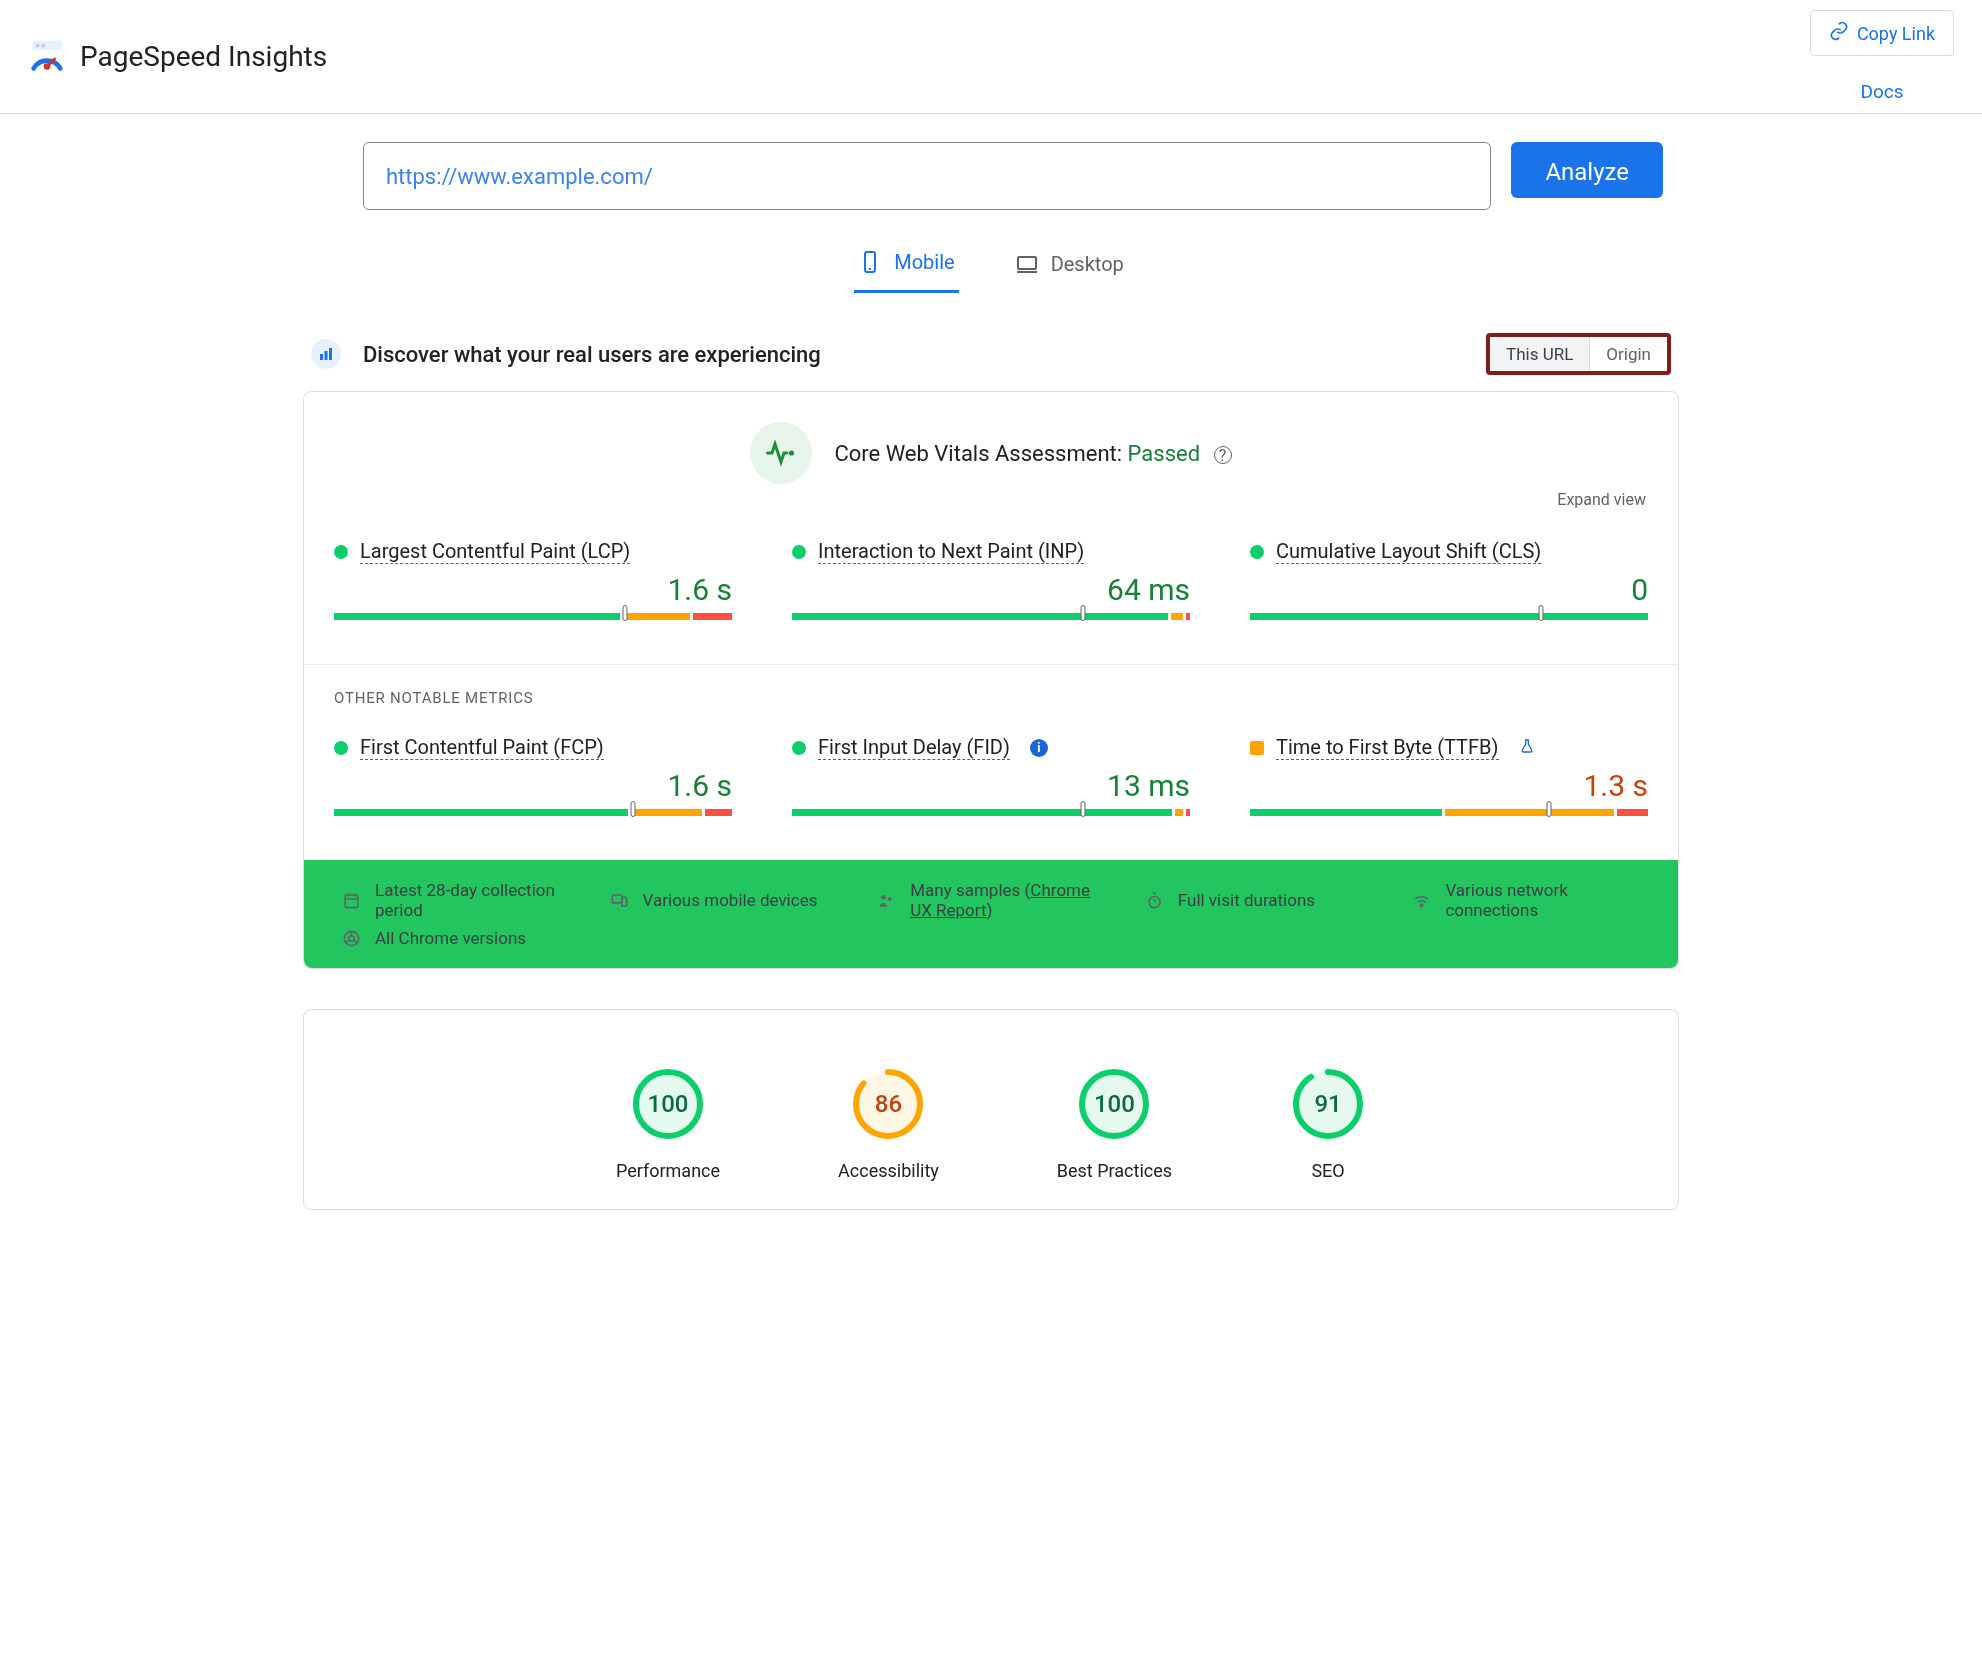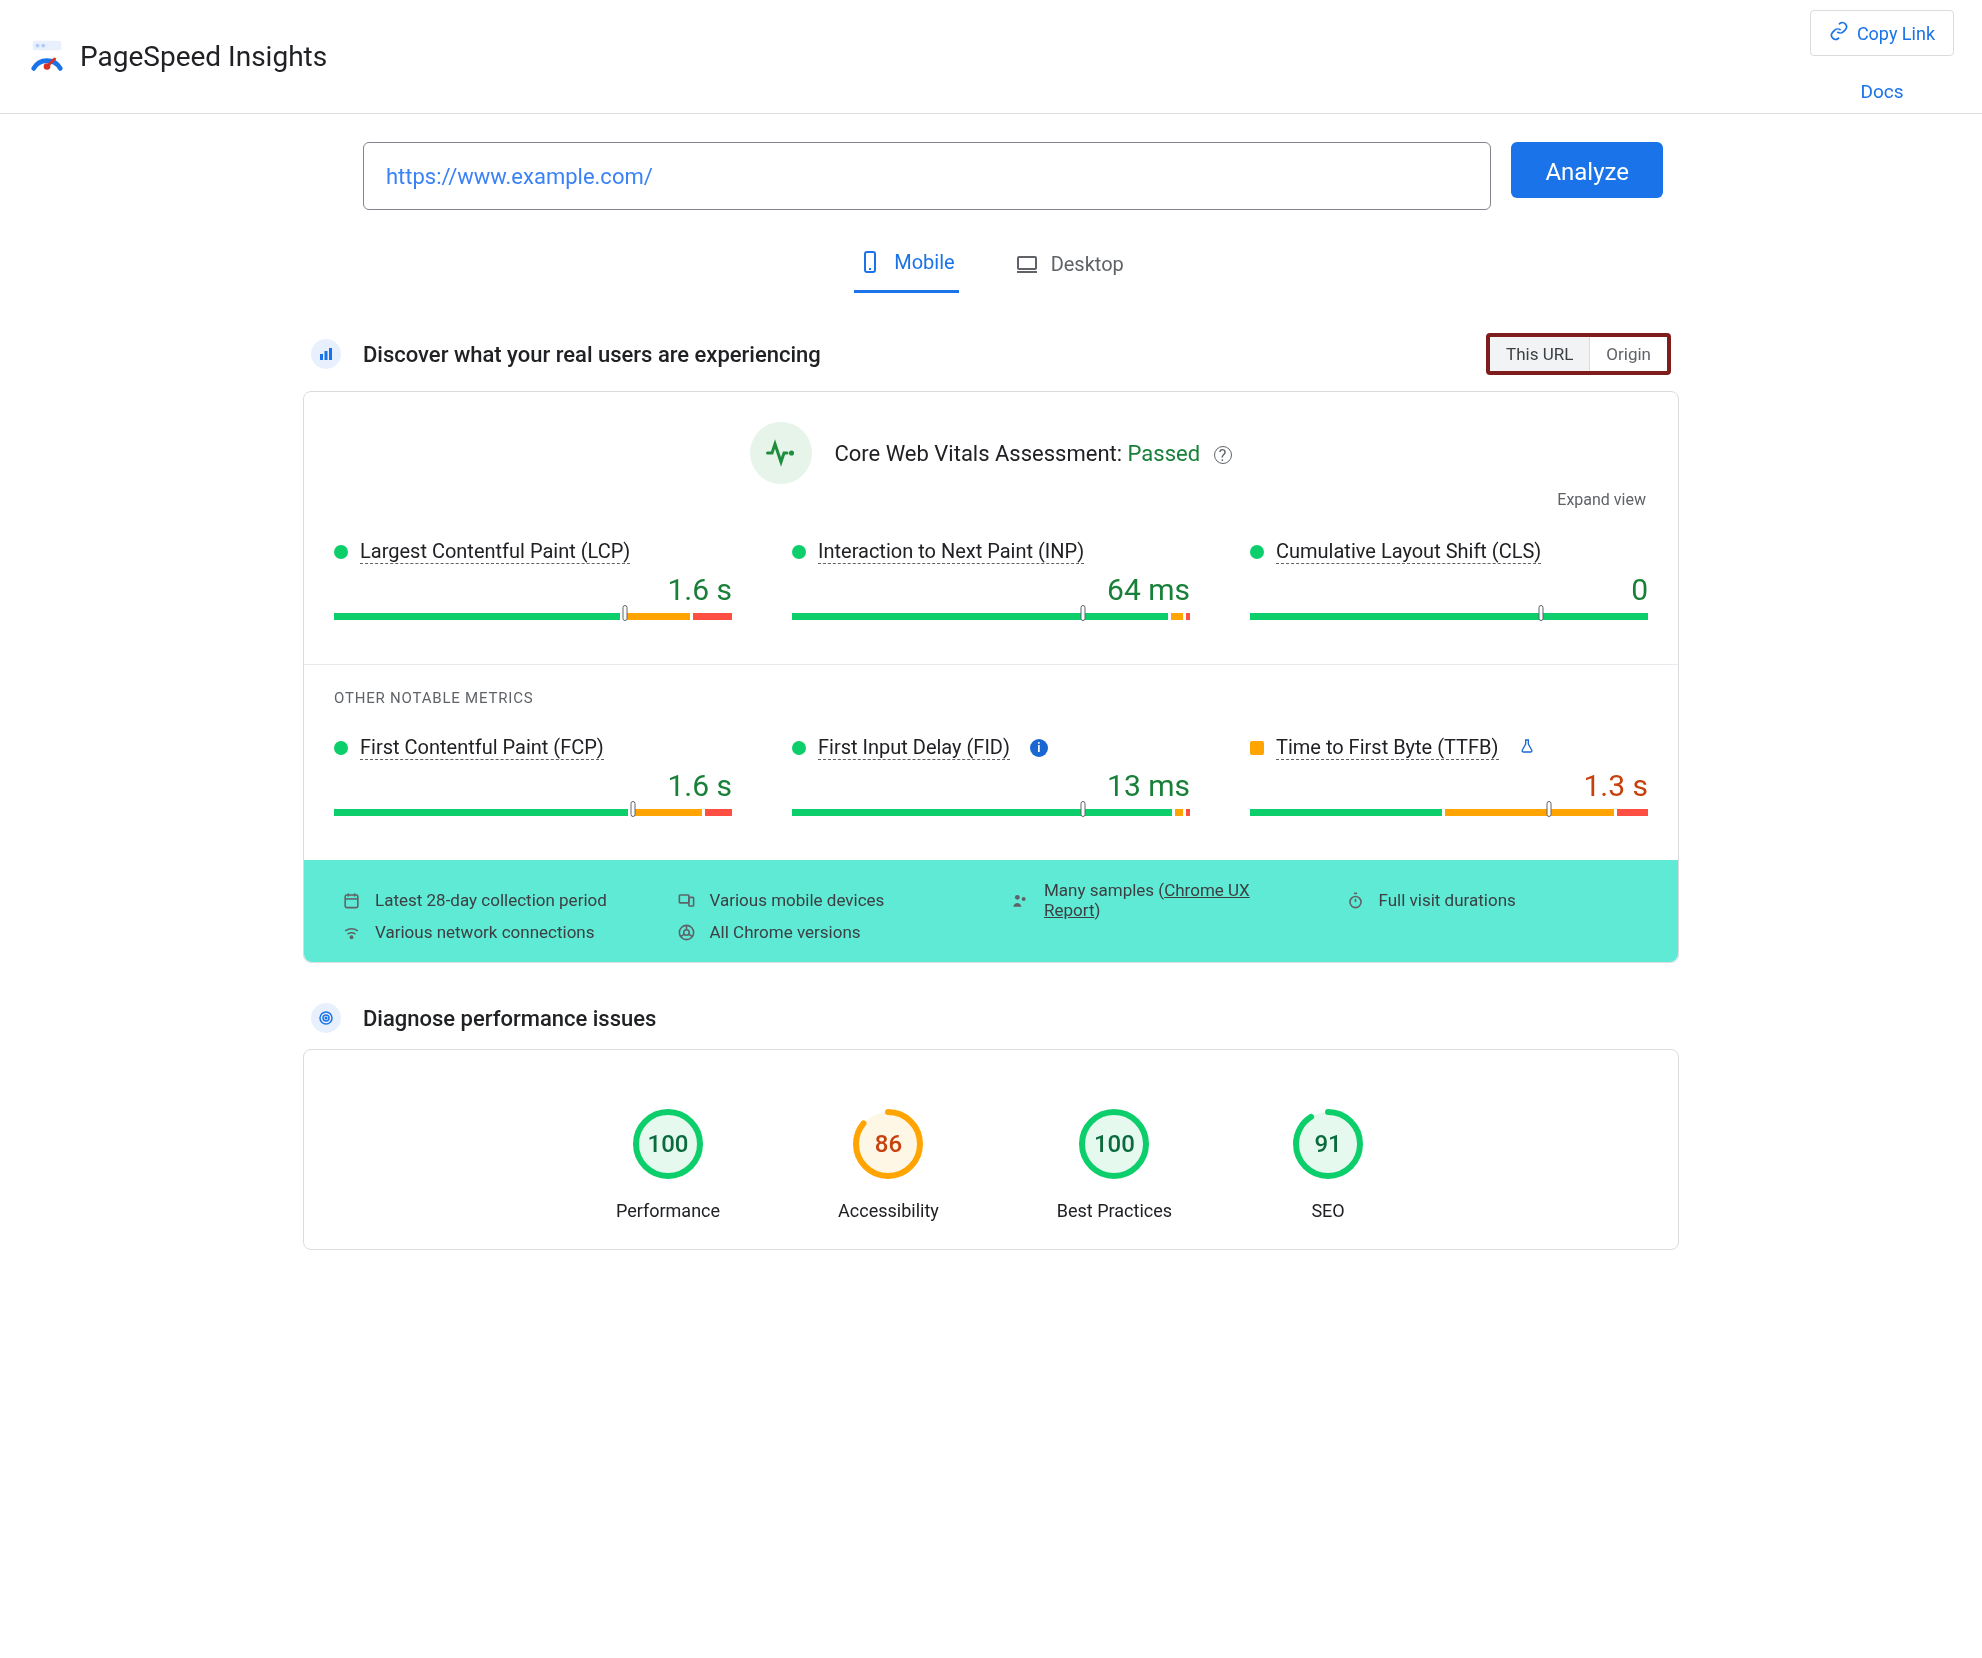--- a/index.html
+++ b/index.html
@@ -49,21 +49,21 @@
   .metric-value.good { color: #188038; }
   .metric-value.avg { color: #c7410d; }
   .bar { height: 7px; width: 100%; display: flex; gap: 3px; position: relative; }
   .seg { height: 100%; border-radius: 0; }
   .seg.g { background: #0cce6b; }
   .seg.o { background: #ffa400; }
   .seg.r { background: #ff4e42; }
   .marker { position: absolute; top: -8px; width: 5px; height: 16px; background: #fff; border: 1px solid #5f6368; border-radius: 3px; transform: translateX(-50%); }
   .divider { height: 1px; background: #e8eaed; margin: 44px -30px 24px; }
   .subhead { font-size: 15px; letter-spacing: 0.8px; color: #5f6368; margin-bottom: 28px; }
-  .footer-grid { background: #5eead4; margin: 44px -30px 0; padding: 20px 38px; display: grid; grid-template-columns: repeat(4, 1fr); gap: 2px 40px; border-bottom-left-radius: 8px; border-bottom-right-radius: 8px; }
+  .footer-grid { background: #22c55e; margin: 44px -30px 0; padding: 20px 38px; display: grid; grid-template-columns: repeat(5, 1fr); gap: 8px 40px; border-bottom-left-radius: 8px; border-bottom-right-radius: 8px; }
   .footer-item { display: flex; align-items: center; gap: 14px; color: #3c4043; font-size: 17px; }
   .footer-item svg { width:19px; height:19px; flex-shrink:0; }
   .footer-item a { color: #3c4043; text-decoration: underline; }
   .diag-grid { display: flex; justify-content: center; gap: 118px; padding: 26px 0 8px; }
   .gauge { display: flex; flex-direction: column; align-items: center; gap: 18px; }
   .gauge-circle { width: 76px; height: 76px; position: relative; }
   .gauge-circle svg { transform: rotate(-90deg); }
   .gauge-num { position: absolute; inset: 0; display: flex; align-items: center; justify-content: center; font-size: 24px; font-weight: 500; font-family: "Google Sans", Roboto, Arial, sans-serif; }
   .gauge-label { font-size: 18px; color: #202124; }
   .card-diag { padding-bottom: 20px !important; }
@@ -294,30 +294,20 @@
             <circle cx="12" cy="12" r="3.5"></circle>
             <line x1="12" y1="3" x2="12" y2="8.5"></line>
             <line x1="4.5" y1="17" x2="9.5" y2="14"></line>
             <line x1="19.5" y1="17" x2="14.5" y2="14"></line>
           </svg>
         <span>All Chrome versions</span>
       </div>
     </div>
   </div>
 
-  <div class="section-header">
-    <div class="section-icon" style="background:#e8f0fe">
-      <svg width="18" height="18" viewBox="0 0 24 24" fill="none" stroke="#1a73e8" stroke-width="2">
-          <circle cx="12" cy="12" r="8"></circle>
-          <circle cx="12" cy="12" r="4"></circle>
-          <circle cx="12" cy="12" r="1" fill="#1a73e8"></circle>
-        </svg>
-    </div>
-    <div class="section-title">Diagnose performance issues</div>
-  </div>
 
   <div class="card card-diag">
     <div class="diag-grid" id="gauges">
         <div class="gauge">
       <div class="gauge-circle">
         <svg width="76" height="76">
           <circle cx="38" cy="38" r="32" fill="#e6f9ef" stroke="none"></circle>
           <circle cx="38" cy="38" r="32" fill="none" stroke="#0cce6b" stroke-width="6" stroke-dasharray="201.06192982974676 201.06192982974676" stroke-linecap="round"></circle>
         </svg>
         <div class="gauge-num" style="color:#0c6b3d">100</div>

